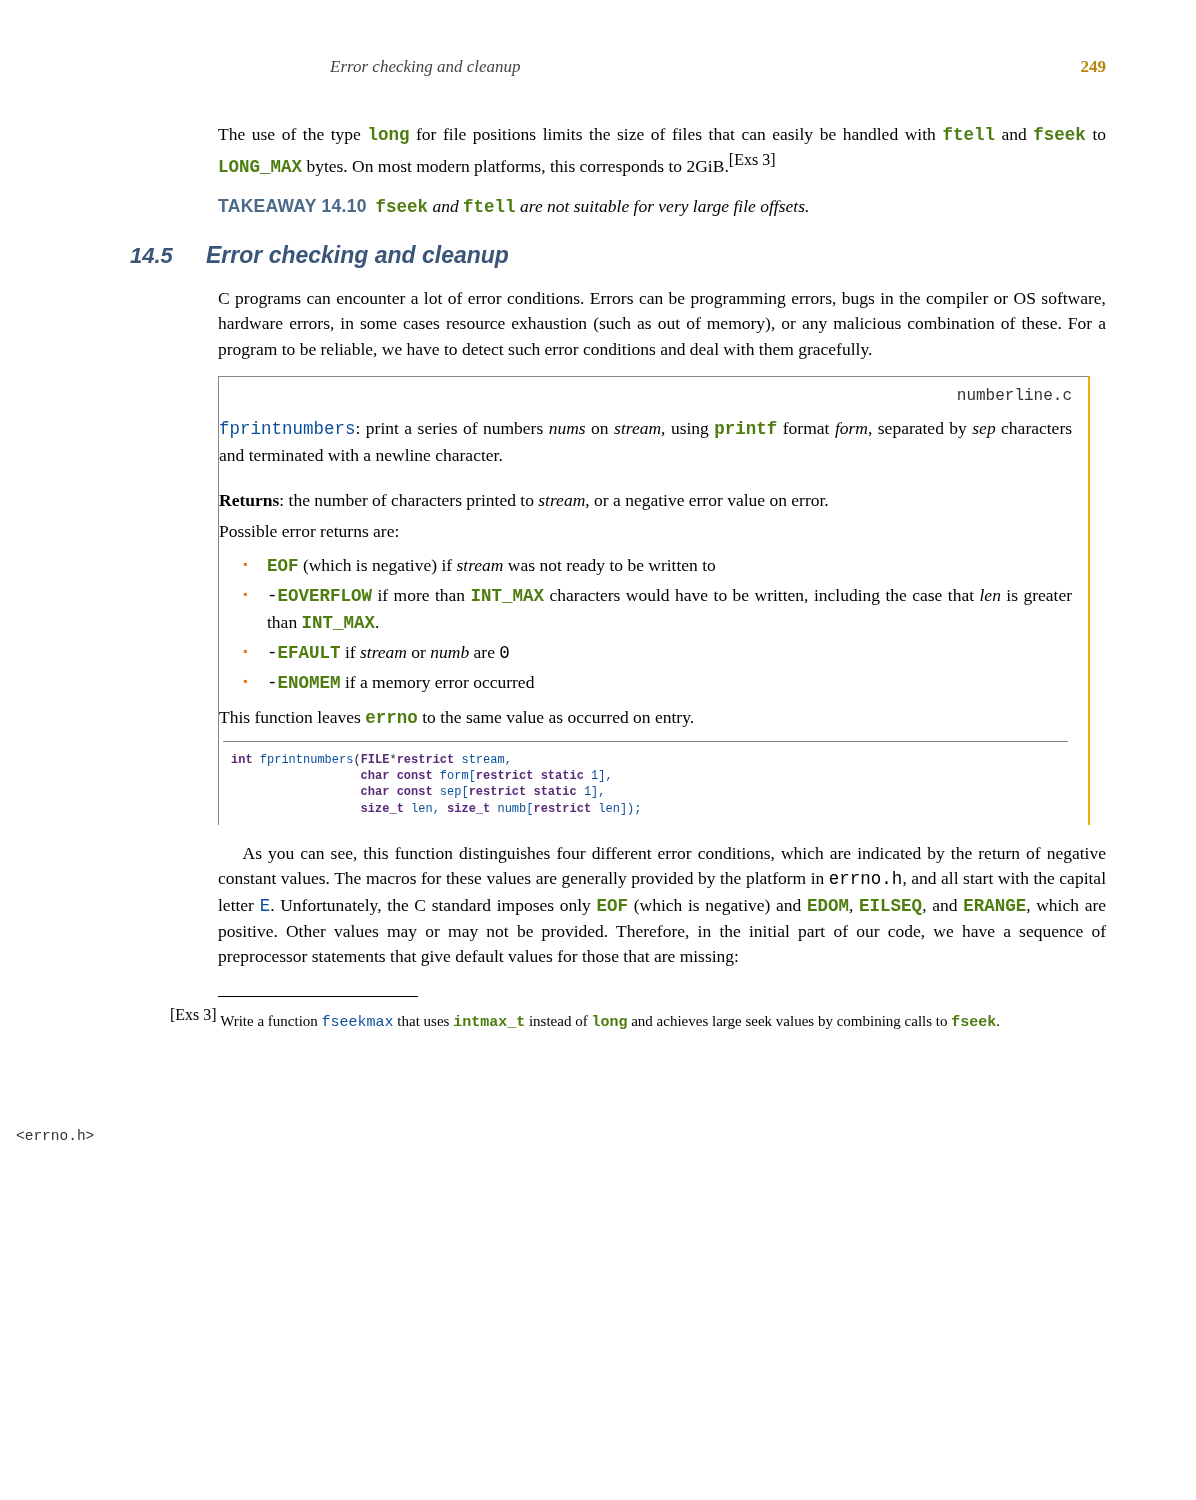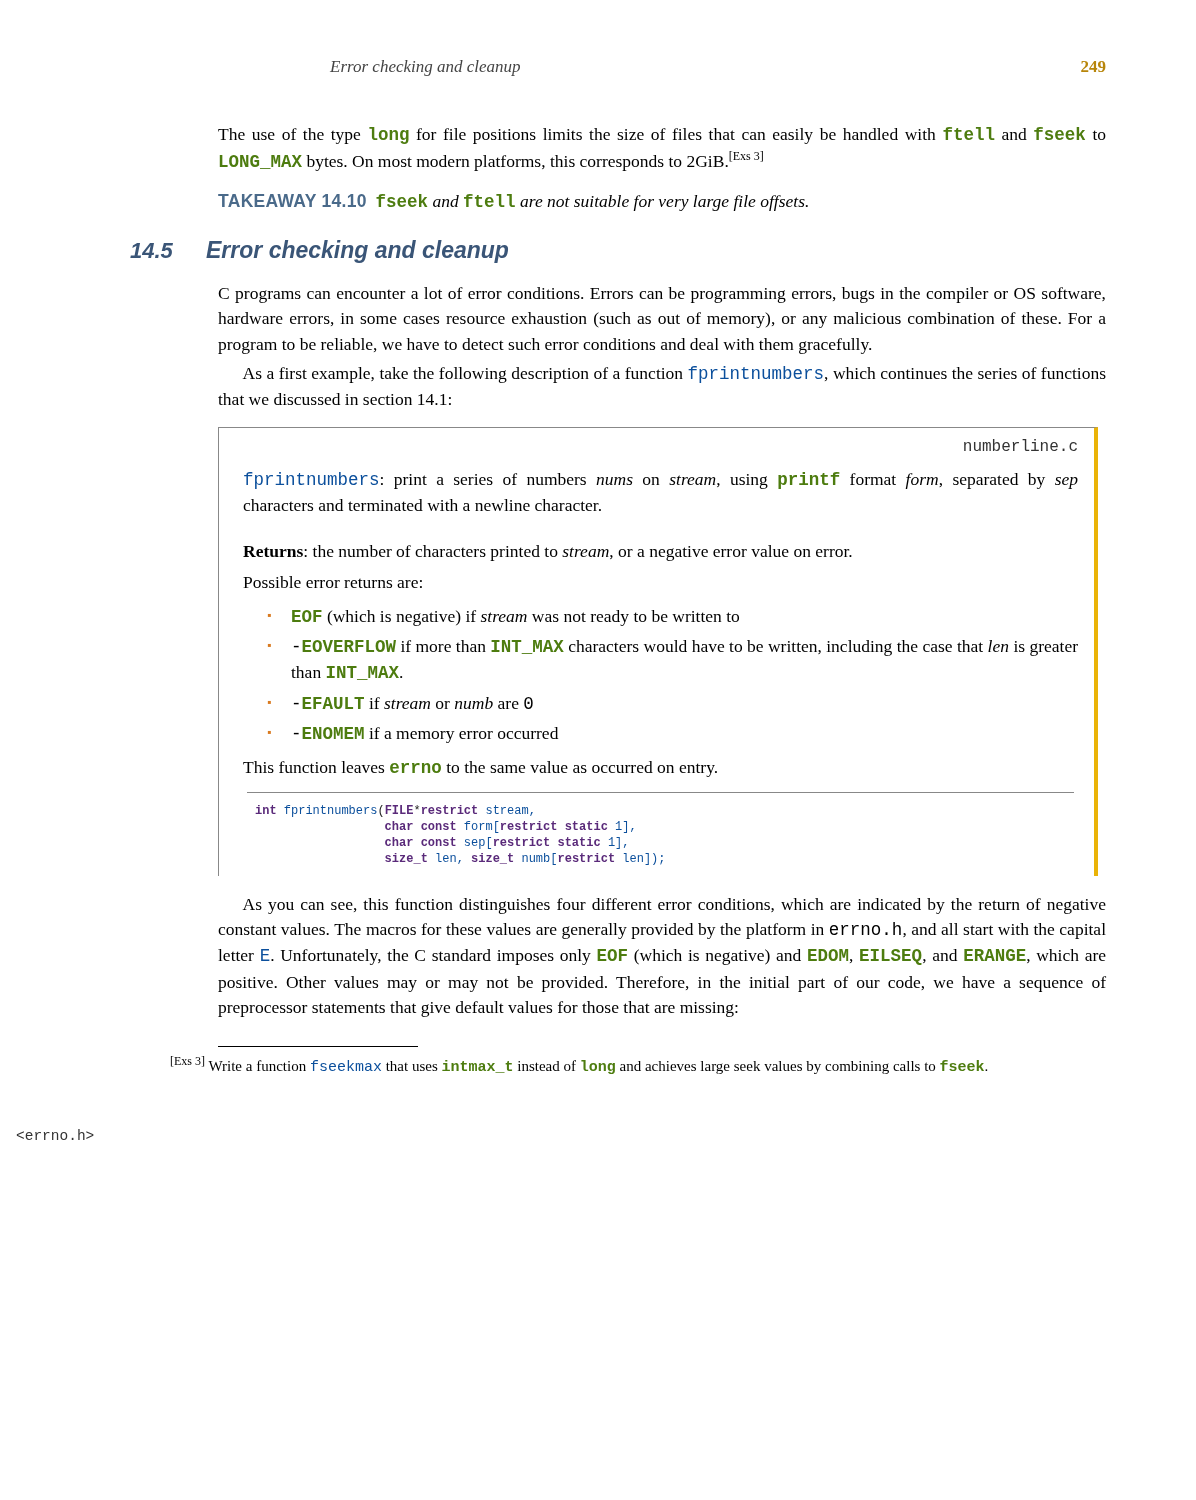--- a/index.html
+++ b/index.html
@@ -41,23 +41,23 @@
     font-family: Arial, Helvetica, sans-serif;
     font-weight: bold;
     font-style: italic;
     margin: 18px 0 14px 0;
   }
   .section-num { display:inline-block; width:76px; font-size:22px; }
   .section-title { font-size: 23px; }
   .box {
     border-top: 1px solid #888;
     border-left: 1px solid #888;
-    border-right: 4px solid #eab308;
-    margin: 14px 8px 16px 0;
-    padding: 6px 16px 8px 24px;
+    border-right: 2px solid #eab308;
+    margin: 14px 16px 16px 0;
+    padding: 6px 16px 8px 0;
   }
   .box-filename {
     text-align: right;
     font-family: 'Courier New', monospace;
     color: #333;
     font-size: 16px;
     margin: 2px 0 8px 0;
   }
   .box p { text-align: justify; margin: 6px 0; }
   .box ul { list-style: none; padding-left: 48px; margin: 6px 0; }
@@ -88,21 +88,21 @@
     font-size: 14.5px;
     color: #333;
   }
   .footnote-rule {
     margin: 26px 0 6px 88px;
     width: 200px;
     border: none;
     border-top: 1px solid #000;
   }
   .footnote { margin-left: 40px; font-size: 15px; text-align: justify; }
-  .sup { font-size: 12px; vertical-align: super; }
+  .sup { font-size: 16px; vertical-align: super; }
 </style>
 </head>
 <body>
 
 <div class="page">
 
   <div class="header">
     <span class="header-center">Error checking and cleanup</span>
     <span class="header-right">249</span>
   </div>
@@ -117,23 +117,20 @@
       <span class="code-kw">fseek</span><i><span> and </span></i><span class="code-kw">ftell</span><i><span> are not suitable for very large file offsets.</span></i>
     </p>
   </div>
 
   <div class="section-head">
     <span class="section-num">14.5</span><span class="section-title">Error checking and cleanup</span>
   </div>
 
   <div class="body-text">
     <p>C programs can encounter a lot of error conditions. Errors can be programming errors, bugs in the compiler or OS software, hardware errors, in some cases resource exhaustion (such as out of memory), or any malicious combination of these. For a program to be reliable, we have to detect such error conditions and deal with them gracefully.</p>
-    <p class="indent">
-      <span>As a first example, take the following description of a function </span><span class="code-id">fprintnumbers</span><span>, which continues the series of functions that we discussed in section 14.1:</span>
-    </p>
 
     <div class="box">
       <div class="box-filename">numberline.c</div>
       <p>
         <span class="code-id">fprintnumbers</span><span>: print a series of numbers </span><i>nums</i><span> on </span><i>stream</i><span>, using </span><span class="code-kw">printf</span><span> format </span><i>form</i><span>, separated by </span><i>sep</i><span> characters and terminated with a newline character.</span>
       </p>
       <p style="margin-top:20px;">
         <b>Returns</b><span>:  the number of characters printed to </span><i>stream</i><span>, or a negative error value on error.</span>
       </p>
       <p>Possible error returns are:</p>

